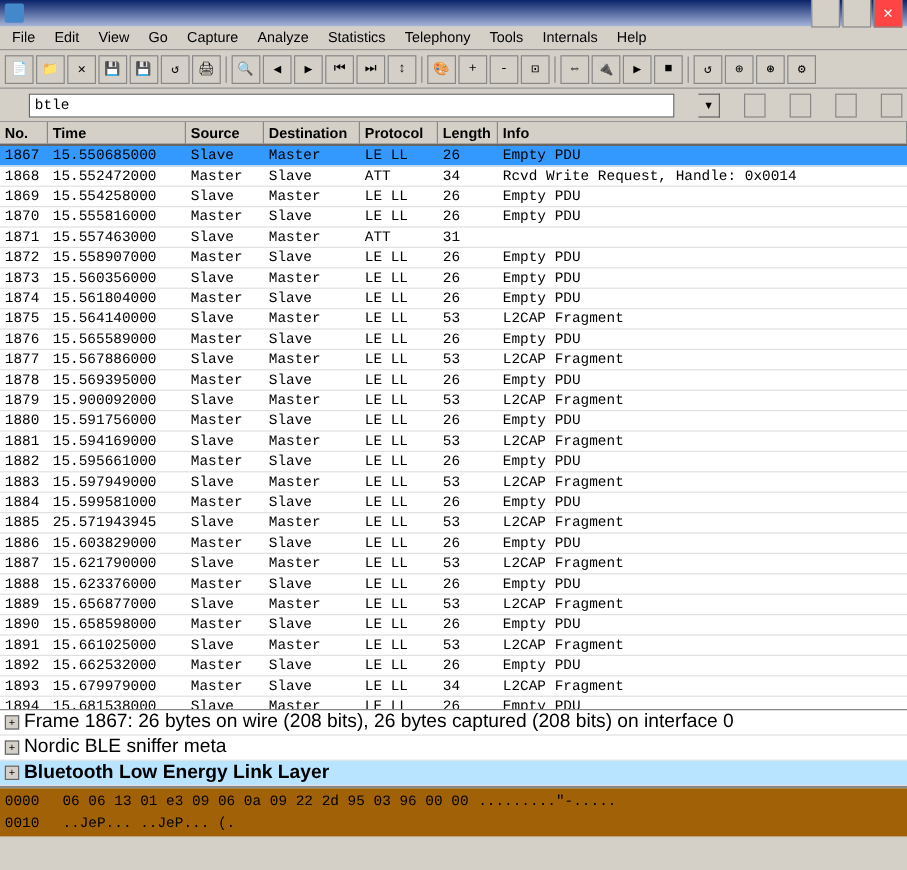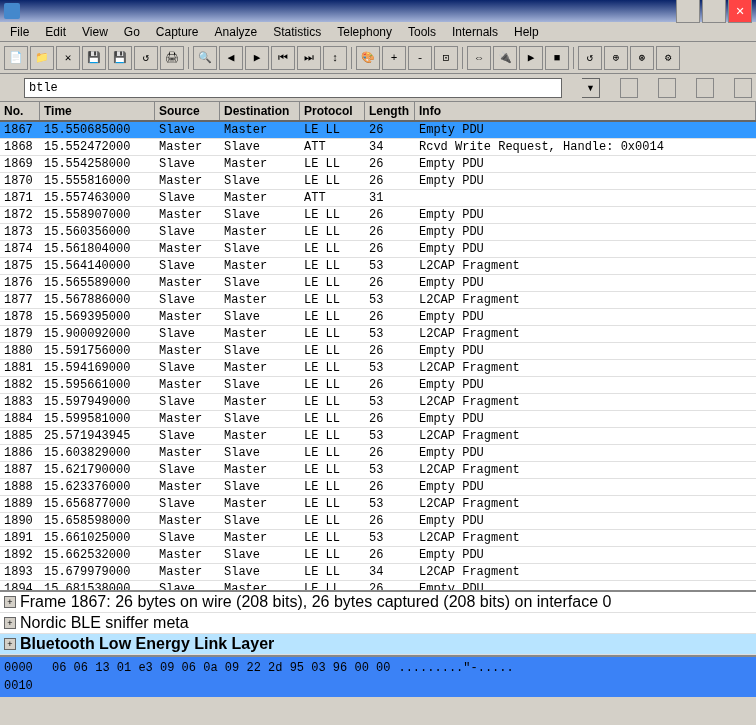--- a/index.html
+++ b/index.html
@@ -38,21 +38,20 @@
       display: flex; align-items: center; justify-content: center;
       cursor: pointer;
     }
     .titlebar-btn.close { background: #ff4444; }
 
     
     .menubar {
       background: #d4d0c8;
       height: 20px;
       display: flex;
-      align-items: center;
       padding: 0 2px;
       border-bottom: 1px solid #888;
       font-family: Arial, sans-serif;
       font-size: 12px;
     }
     .menubar-item {
       padding: 2px 8px;
       cursor: pointer;
     }
 
@@ -177,21 +176,21 @@
       border: 1px solid #666;
       display: inline-flex; align-items: center; justify-content: center;
       font-size: 9px; margin-right: 4px; cursor: pointer;
       background: #d4d0c8;
     }
     .detail-text { font-size: 16px; }
     .detail-text.blue { color: #000000; font-weight: bold; }
 
     
     .hex-panel {
-      background: #3b82f6;
+      background: #a16207;
       font-family: 'Courier New', monospace;
       font-size: 12px;
       padding: 2px 4px;
     }
     .hex-row {
       display: flex;
       gap: 8px;
       line-height: 18px;
     }
     .hex-offset { color: black; min-width: 40px; }
@@ -551,15 +550,16 @@
 
 <div class="hex-panel">
   <div id="hex-rows">
       <div class="hex-row">
         <span class="hex-offset">0000</span>
         <span class="hex-bytes">06 06 13 01 e3 09 06 0a   09 22 2d 95 03 96 00 00</span>
         <span class="hex-ascii">........."-.....</span>
       </div>
       <div class="hex-row">
         <span class="hex-offset">0010</span>
+        <span class="hex-ascii">..JeP... ..JeP... (.</span>
       </div>
     </div>
 </div>
 
 </body></html>

